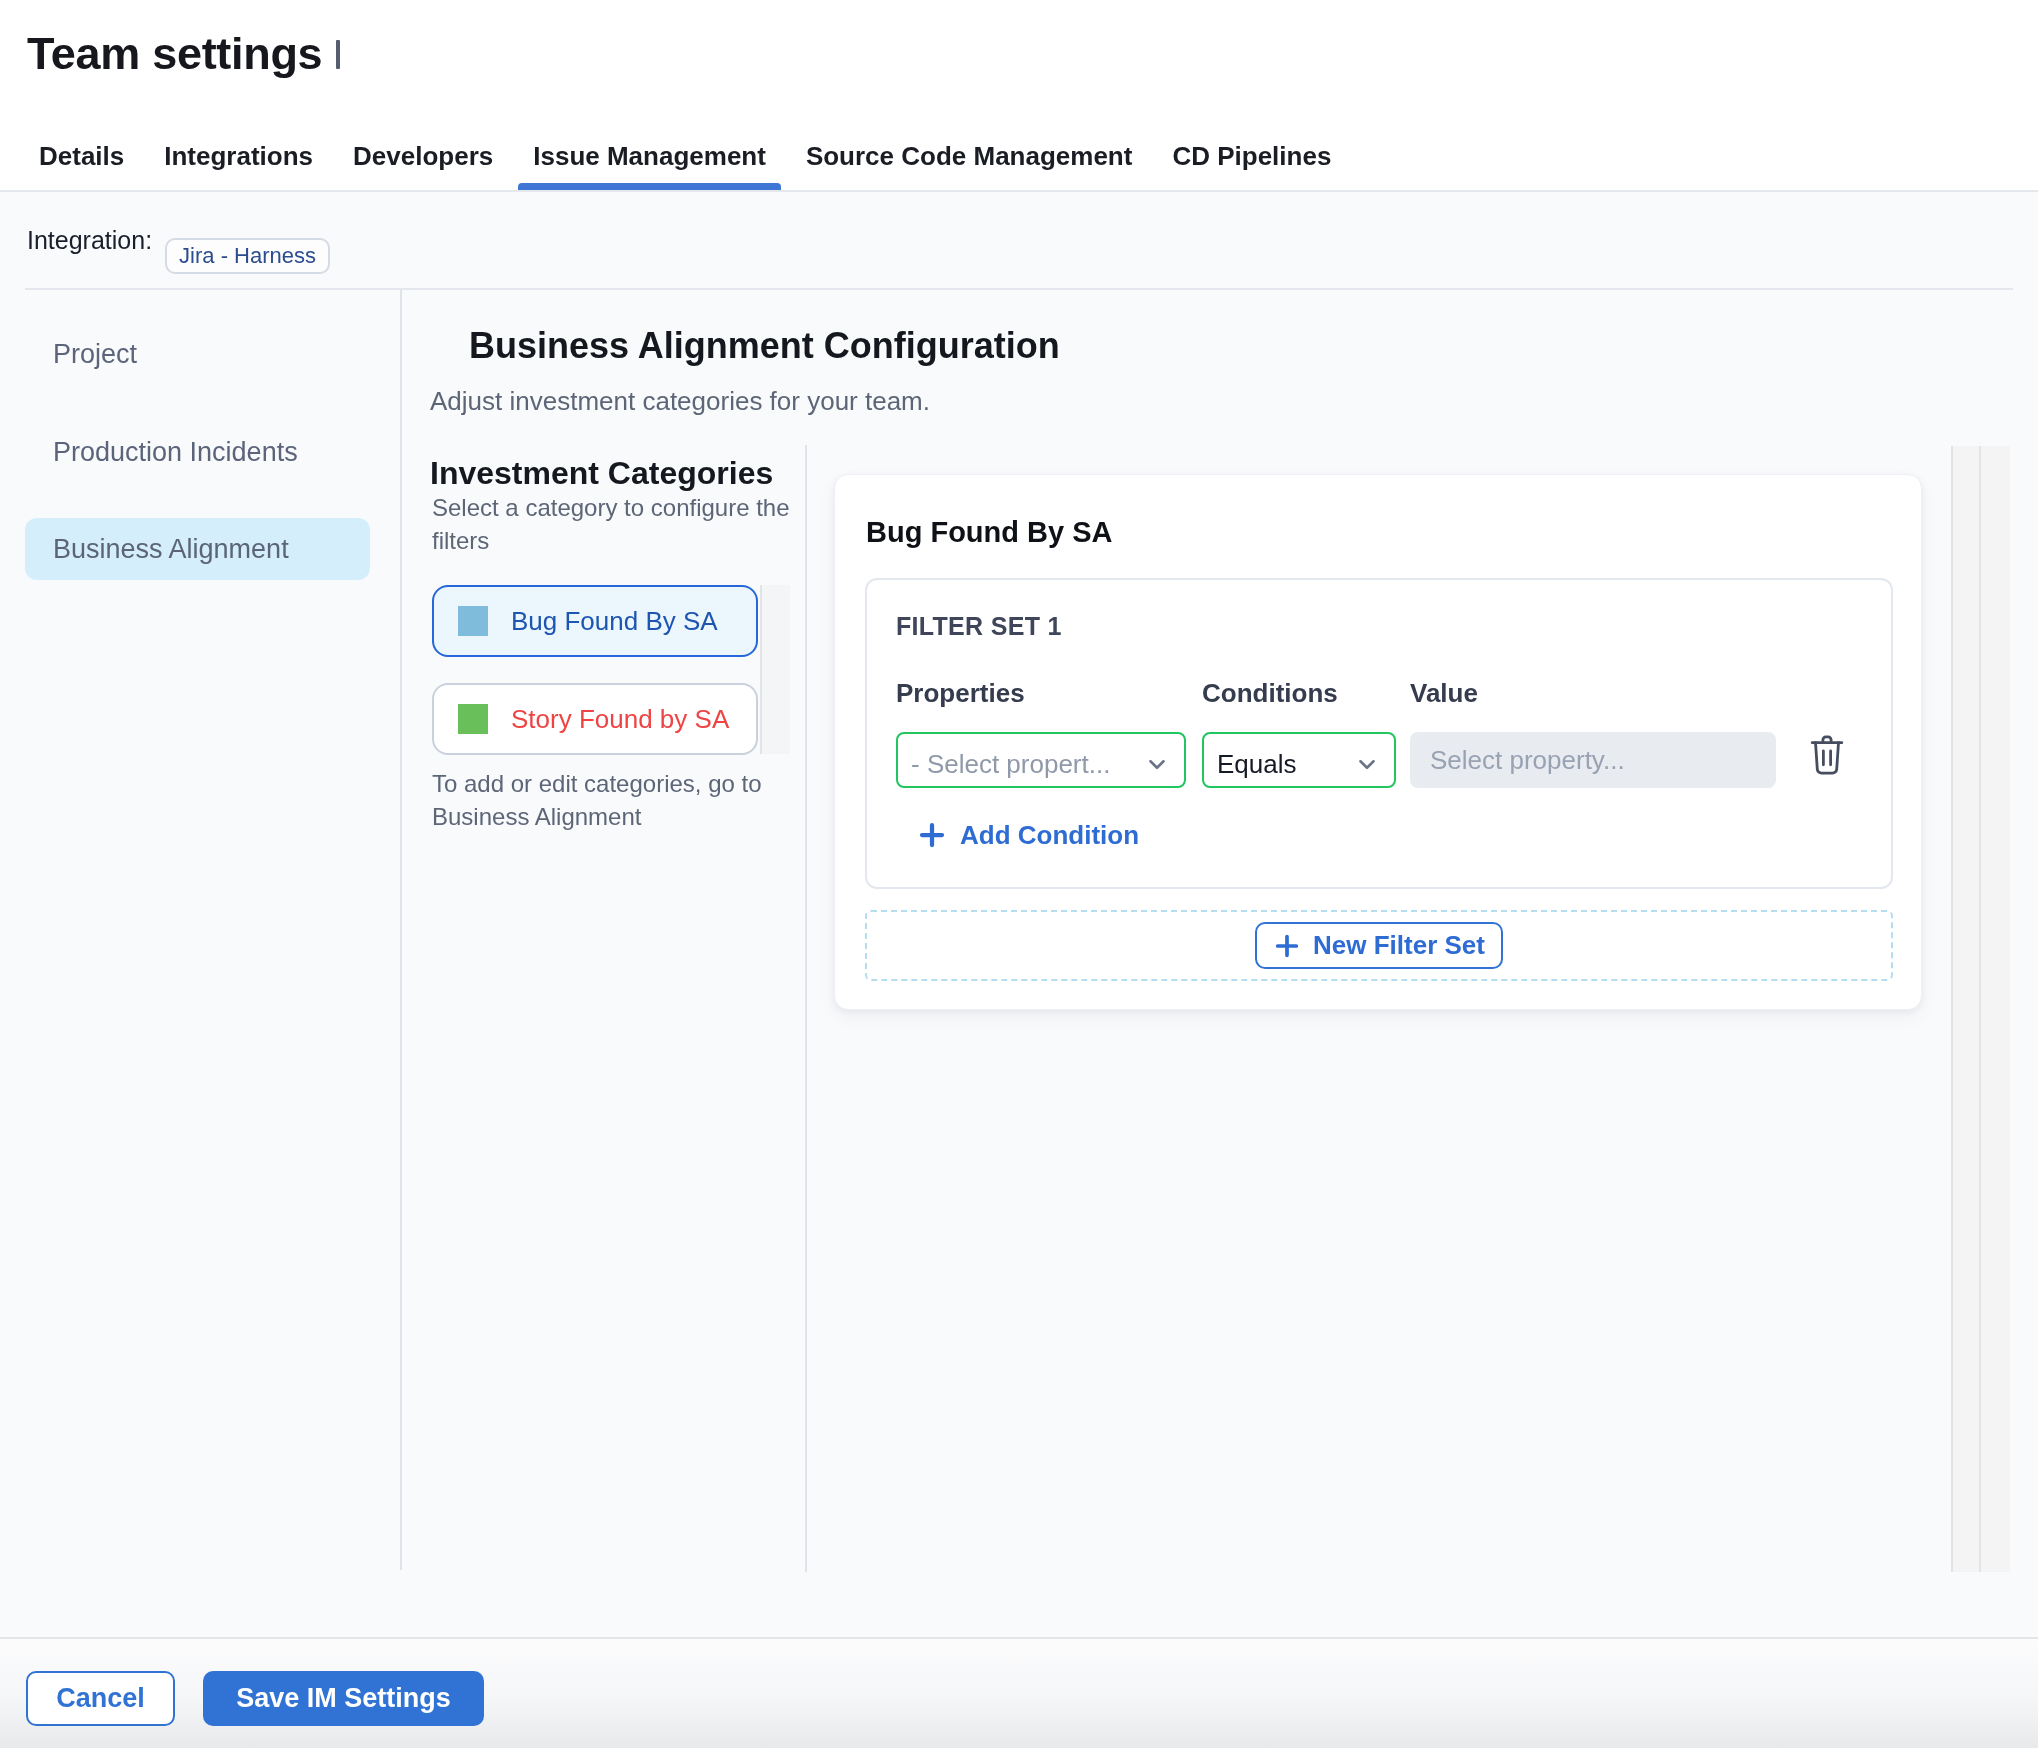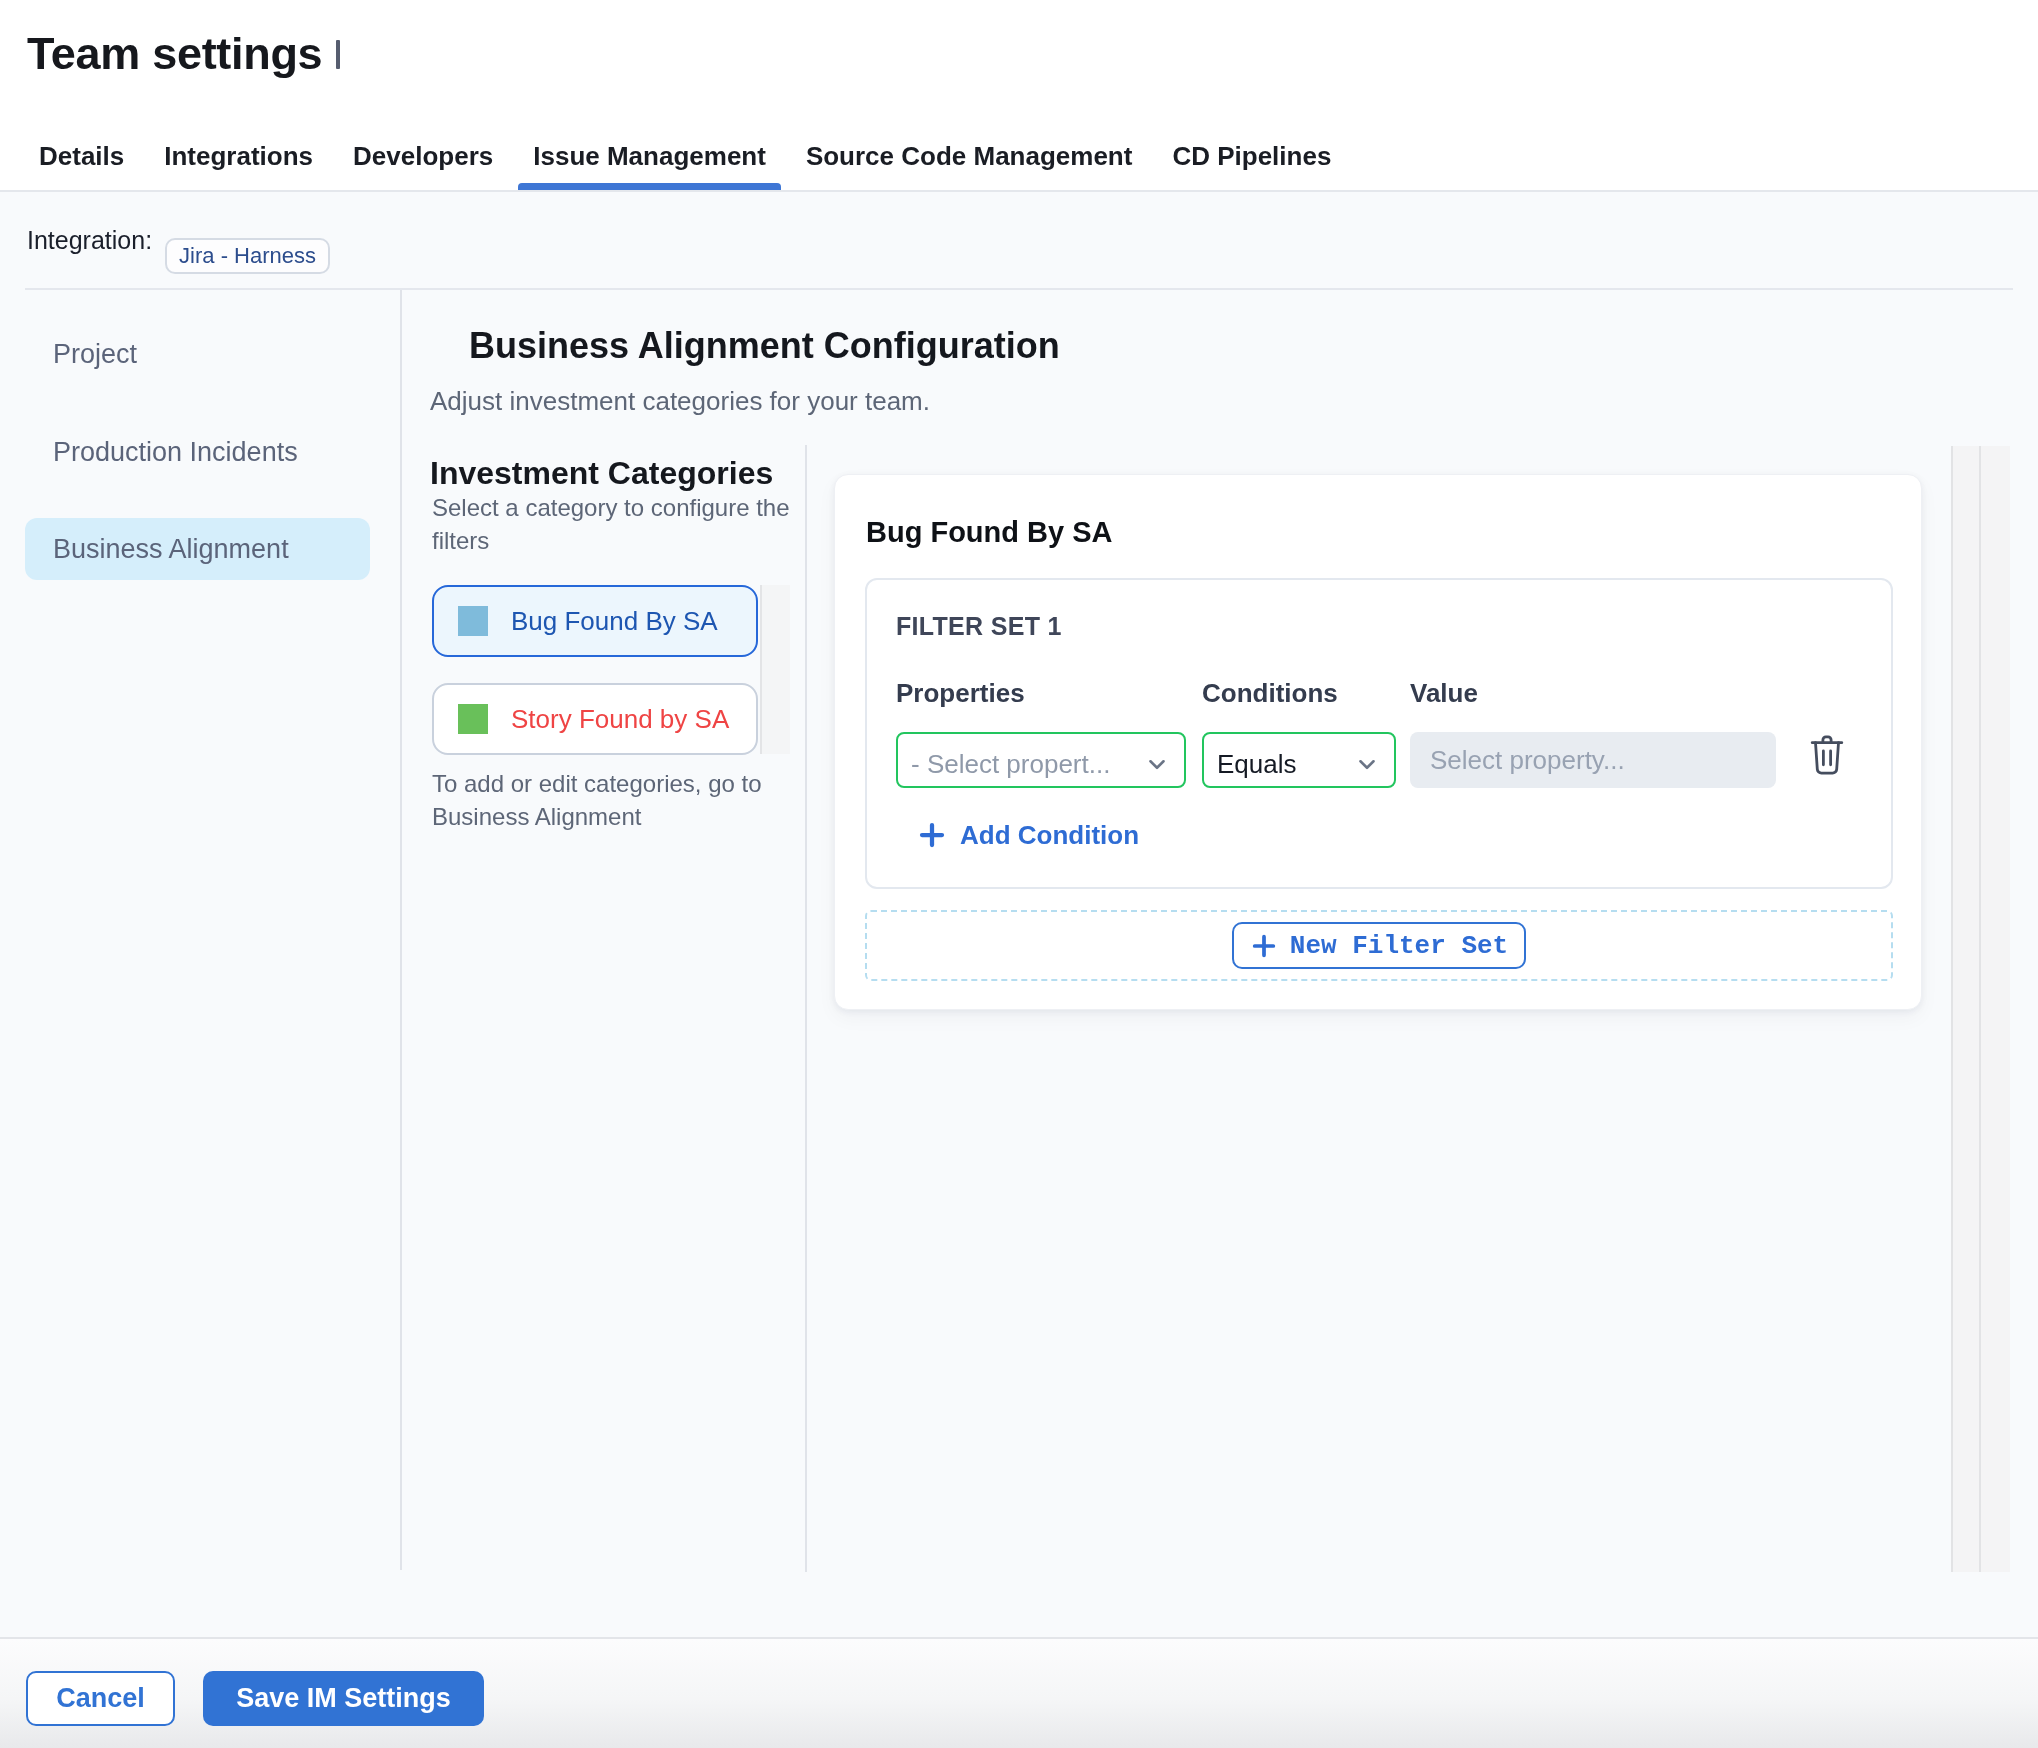--- a/index.html
+++ b/index.html
@@ -121,21 +121,21 @@
   }
   .trash-btn { position:absolute; left:940px; top:152px; width:42px; height:46px; cursor:pointer; }
   .add-condition {
     position:absolute; left:50px; top:232px; height:46px;
     display:flex; align-items:center; gap:13px;
     font-size:26px; font-weight:700; color:var(--link-blue); cursor:pointer;
   }
   .dashed-zone {
     position:absolute; left:30px; top:435px; width:1028px; height:71px;
     border:2px dashed #b5ddf0; border-radius:6px;
-    display:flex; align-items:center; justify-content:center;font-family:Liberation Mono, monospace;
+    display:flex; align-items:center; justify-content:center;
   }
   .new-filter-btn {
     height:47px; padding:0 16px;
     display:flex; align-items:center; gap:12px;
     background:#fff; border:2px solid var(--btn-blue); border-radius:10px;
     font-size:26px; font-weight:700; color:var(--link-blue); cursor:pointer;
   }
   
   .track {
     position:absolute; top:156px; height:1126px;

